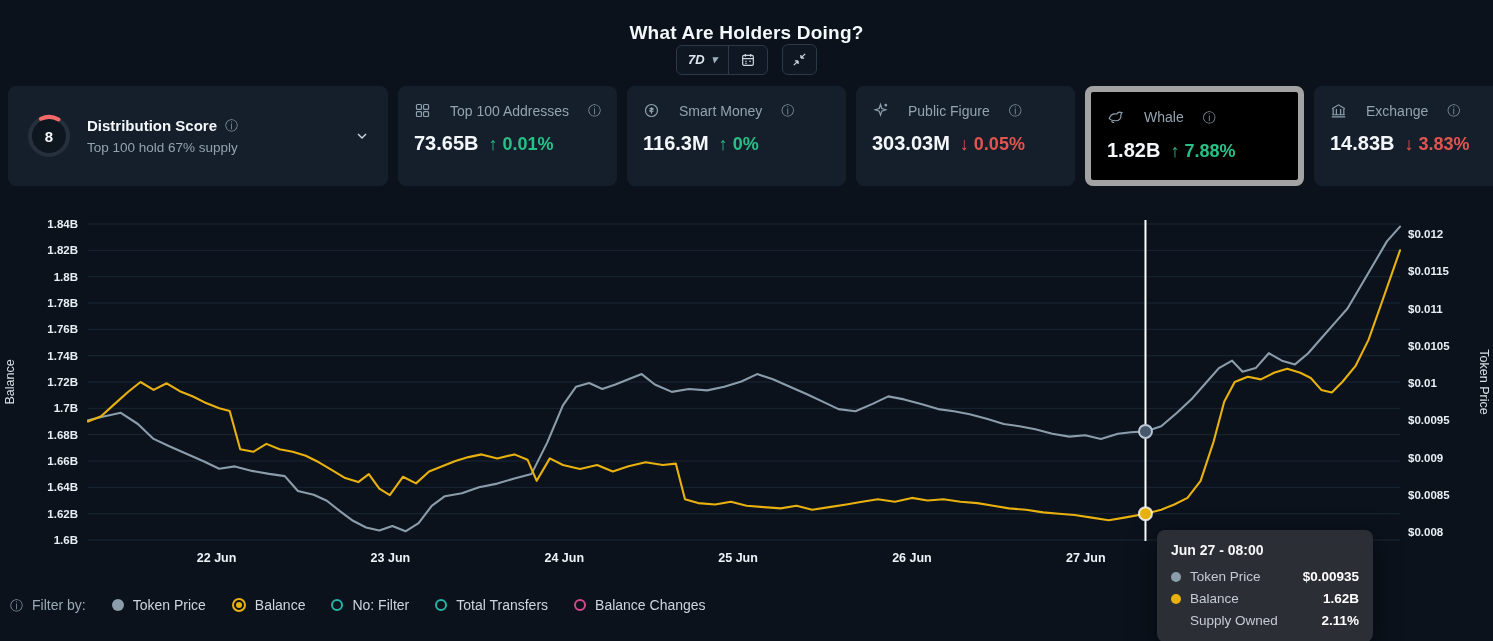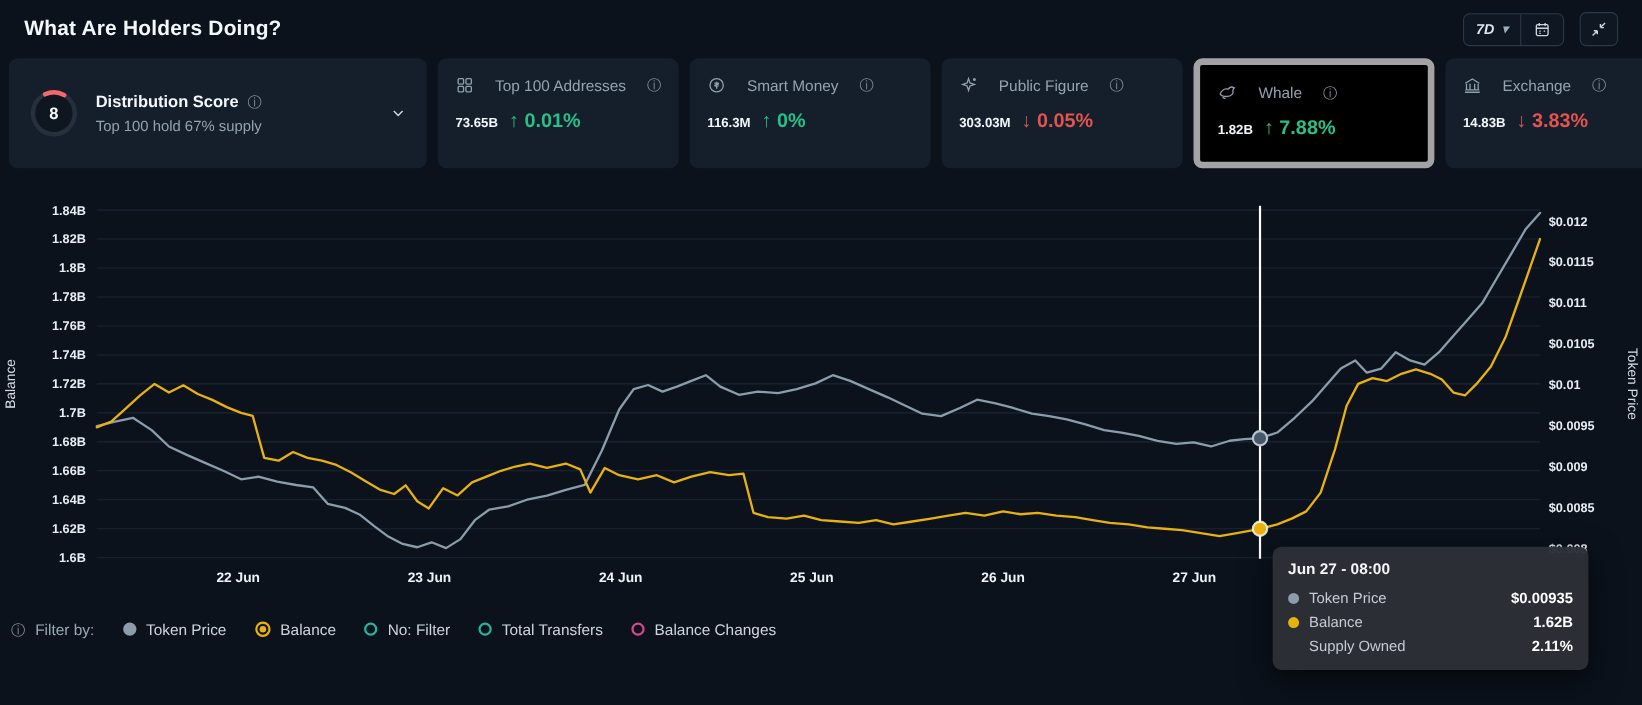--- a/index.html
+++ b/index.html
@@ -3,21 +3,21 @@
 <meta charset="utf-8">
 <style>
   * { box-sizing: border-box; margin: 0; padding: 0; }
   html,body { width:1493px; height:641px; overflow:hidden; }
   body {
     background:#0b121c;
     color:#e6edf3;
     font-family:"Liberation Sans", sans-serif;
   }
   
-  .topbar{display:flex;align-items:center;justify-content:space-between;padding:11px 22px 11px 22px;}
+  .topbar{display:flex;align-items:center;justify-content:space-between;padding:22px 22px 11px 22px;flex-direction:column;}
   .page-title{font-size:19px;font-weight:bold;color:#f4f8fb;letter-spacing:.2px;}
   .controls{display:flex;align-items:center;gap:14px;}
   .control-group{display:flex;border:1px solid #2c3947;border-radius:6px;background:#0e1722;overflow:hidden;}
   .ctl{padding:6px 11px;font-size:13px;font-weight:bold;color:#dfe7ee;display:flex;align-items:center;gap:7px;cursor:pointer;font-style:italic;}
   .ctl + .ctl{border-left:1px solid #2c3947;}
   .square-btn{border:1px solid #2c3947;border-radius:6px;background:#0e1722;padding:6px 8px;display:flex;align-items:center;cursor:pointer;color:#cdd7df;}
   .caret{font-size:11px;color:#9fb0bd;}
   svg.ic{display:block;}
   
   .cards{display:flex;gap:10px;padding:0 8px;height:100px;}
@@ -28,29 +28,29 @@
   .gauge-num{position:absolute;inset:0;display:flex;align-items:center;justify-content:center;font-size:15px;font-weight:bold;color:#f4f8fb;}
   .dist-title-row{display:flex;align-items:center;gap:8px;}
   .dist-title{font-size:15px;font-weight:bold;color:#f4f8fb;}
   .dist-sub{margin-top:6px;font-size:13.5px;color:#94a3b0;}
   .info{color:#7f8e9b;font-size:13px;line-height:1;}
   .dist-chevron{margin-left:auto;color:#cfd8e0;}
   .stat-card{width:219px;padding:16px 16px;}
   .stat-head{display:flex;align-items:center;gap:19px;color:#94a3b0;font-size:14px;white-space:nowrap;}
   .stat-head .sicon{color:#8fa0ae;flex:none;}
   .stat-value-row{margin-top:13px;display:flex;align-items:baseline;gap:10px;}
-  .stat-value{font-size:12px;font-weight:bold;color:#f3f7fa;}
+  .stat-value{font-size:20px;font-weight:bold;color:#f3f7fa;}
   .stat-change{font-size:18px;font-weight:bold;white-space:nowrap;}
   .stat-change.up{color:#27c087;}
   .stat-change.down{color:#e1544f;}
   
   .chart-wrap{position:relative;margin-top:24px;height:375px;}
   .chart-wrap svg.main{position:absolute;left:0;top:0;}
   .tooltip{
-    position:absolute;left:1157px;top:320px;width:287px;z-index:10;
+    position:absolute;left:1157px;top:320px;width:216px;z-index:10;
     background:rgba(44,48,55,.97);border-radius:8px;padding:12px 14px 14px 14px;
     box-shadow:0 10px 28px rgba(0,0,0,.55);
   }
   .tt-title{font-size:14px;font-weight:bold;color:#f4f6f8;margin-bottom:11px;}
   .tt-row{display:flex;align-items:center;gap:9px;margin-top:7px;font-size:13.5px;}
   .tt-dot{width:10px;height:10px;border-radius:50%;flex:none;}
   .tt-dot.hidden{visibility:hidden;}
   .tt-label{color:#c5cbd3;flex:1;}
   .tt-value{color:#ffffff;font-weight:bold;}
   

